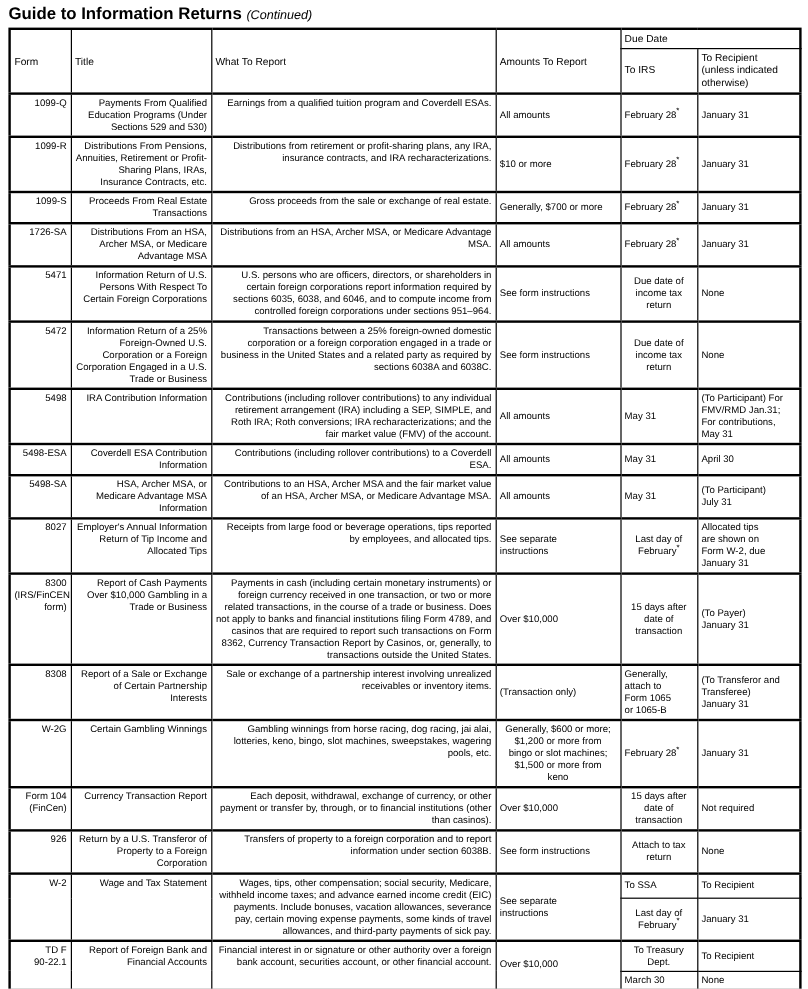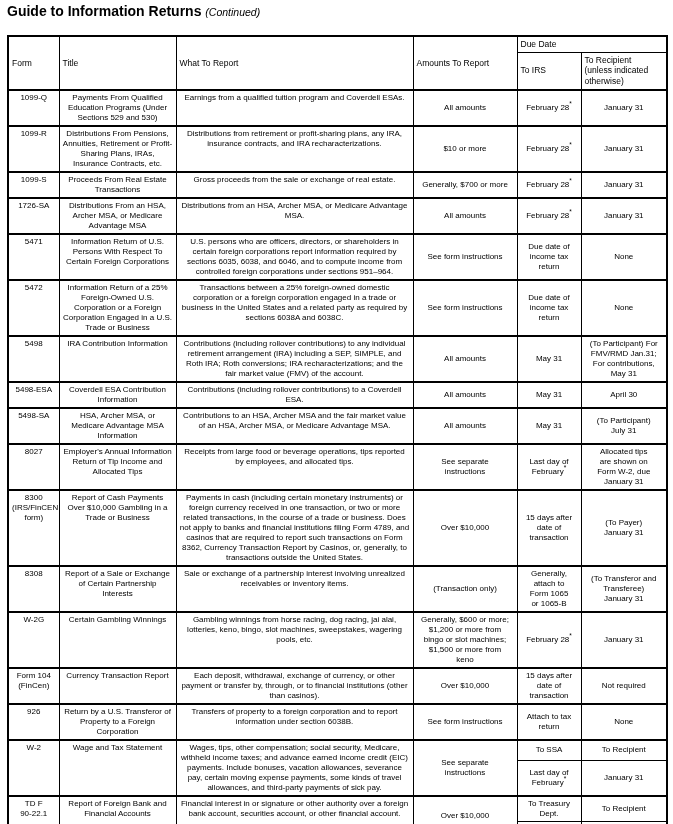--- a/index.html
+++ b/index.html
@@ -5,39 +5,39 @@
   * { box-sizing: border-box; }
   html, body { margin: 0; padding: 0; background: #fff; }
   body {
     width: 673px; height: 824px;
     font-family: "Liberation Sans", "DejaVu Sans", sans-serif;
     color: #000;
     -webkit-font-smoothing: none;
   }
   .page { padding: 3px 7px 0 7px; }
 
-  .page-title { margin: 0 0 16px 0; font-size: 14px; font-weight: bold; line-height: 1.15; }
+  .page-title { margin: 0 0 4px 0; font-size: 14px; font-weight: bold; line-height: 1.15; }
   .page-title .suffix { font-style: italic; font-weight: normal; font-size: 10.5px; }
 
   table.grid { border-collapse: collapse; width: 659px; table-layout: fixed; border: 2px solid #000; }
   .grid th, .grid td {
     border: solid #000;
     border-width: 2px 1px;
     padding: 2px 3px;
     font-size: 8px;
     line-height: 1.25;
     white-space: pre-line;
     overflow: hidden;
   }
   .grid th { font-weight: normal; font-size: 8.5px; text-align: left; vertical-align: middle; }
   th.due-date { border-bottom-width: 1px; }
   th.sub { border-top-width: 1px; }
 
-  td.c-form, td.c-title, td.c-report { vertical-align: top; text-align: center; }
-  td.c-amounts, td.c-irs, td.c-recip { vertical-align: middle; text-align: center; }
+  td.c-form, td.c-title, td.c-report { vertical-align: top; text-align: right; }
+  td.c-amounts, td.c-irs, td.c-recip { vertical-align: middle; }
   td.left { text-align: center; }
   td.thin-b { border-bottom-width: 1px; }
   td.thin-t { border-top-width: 1px; }
 
   sup.ast { font-size: 6.5px; line-height: 0; vertical-align: super; }
 </style>
 </head>
 <body>
 
 <div class="page">

